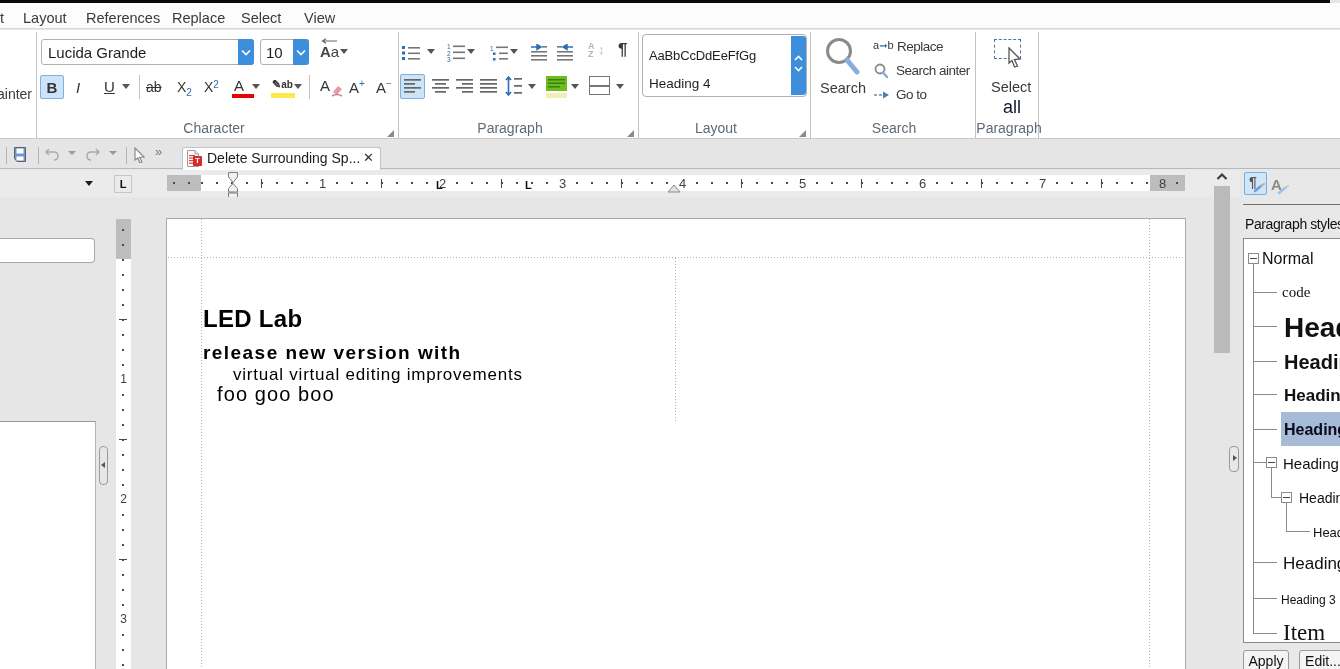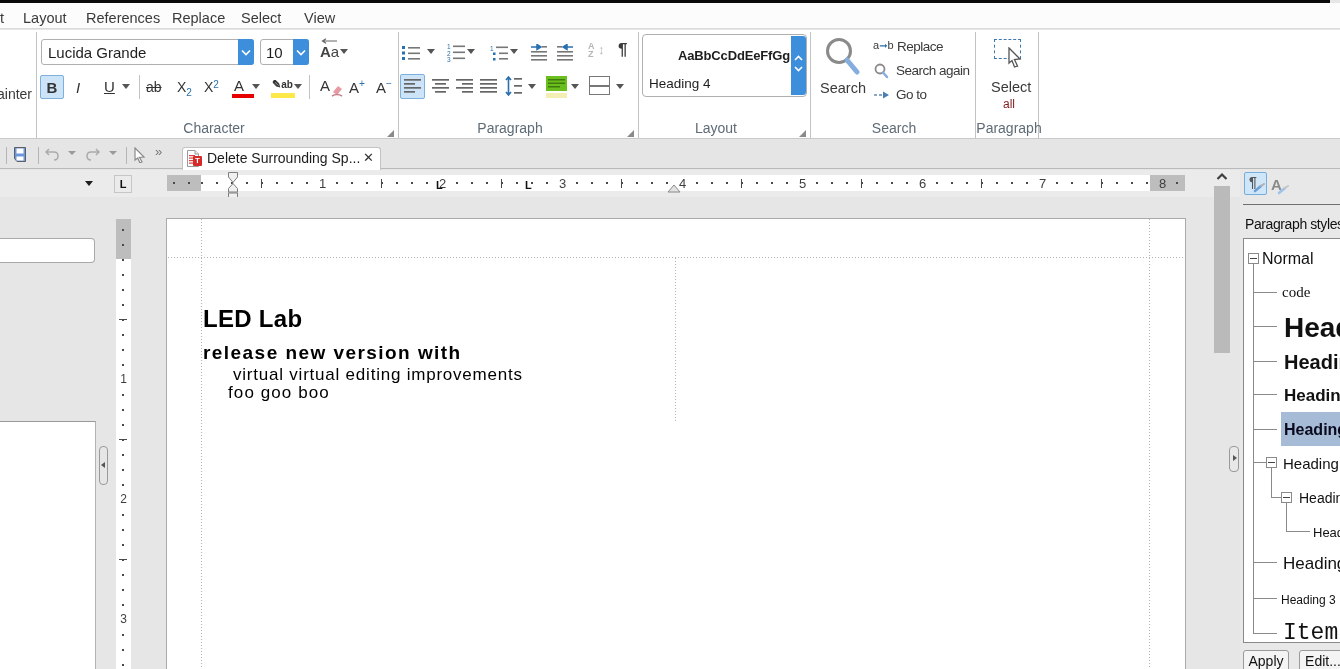--- a/index.html
+++ b/index.html
@@ -172,54 +172,54 @@
       <rect x="0" y="7" width="12" height="1.5" fill="#3e7d0d"></rect>
     </svg>
  <div class="a" style="left:546px;top:93px;width:21px;height:5px;background:#f3eeb4"></div>
  <div class="a" style="left:571px;top:84px;width:0;height:0;border-left:4.5px solid transparent;border-right:4.5px solid transparent;border-top:5px solid #555"></div>
  <div class="a" style="left:589px;top:76px;width:21px;height:19px;border:1.5px solid #777"></div>
  <div class="a" style="left:589px;top:85px;width:21px;height:1.5px;background:#777"></div>
  <div class="a" style="left:616px;top:84px;width:0;height:0;border-left:4.5px solid transparent;border-right:4.5px solid transparent;border-top:5px solid #555"></div>
 </div>
 <div id="grp-styles">
  <div class="a" style="left:642px;top:34px;width:165px;height:63px;background:#fff;border:1px solid #b0b0b0;border-radius:4px"></div>
- <div class="a" style="left:678px;top:48px;font-size:13px;letter-spacing:-0.15px;font-weight:bold;color:#1e1e1e">AaBbCcDdEeFfGg</div>
+ <div class="a" style="left:649px;top:48px;font-size:13px;letter-spacing:-0.15px;font-weight:normal;color:#1e1e1e">AaBbCcDdEeFfGg</div>
  <div class="a" style="left:649px;top:76px;font-size:13.5px;color:#1e1e1e">Heading 4</div>
  <div class="a" style="left:791px;top:36px;width:15px;height:59px;background:#3d8edb;border-radius:0 3px 3px 0"></div>
  <svg class="a" style="left:793px;top:54px" width="11" height="20">
   <path d="M2 6 L5.5 2.5 L9 6" stroke="#fff" fill="none" stroke-width="1.6"></path>
   <path d="M2 13 L5.5 16.5 L9 13" stroke="#fff" fill="none" stroke-width="1.6"></path>
  </svg>
 </div>
 <div id="grp-search">
  <svg class="a" style="left:824px;top:37px" width="40" height="42">
   <circle cx="15" cy="14" r="11.5" stroke="#8a8a8a" stroke-width="3" fill="none"></circle>
   <line x1="23" y1="23" x2="33" y2="35" stroke="#85aede" stroke-width="5" stroke-linecap="round"></line>
  </svg>
  <div class="a" style="left:820px;top:80px;font-size:14.5px;color:#3a3a3a">Search</div>
  <div class="a" style="left:873px;top:39px;font-size:11px;color:#3a3a3a">a<span style="color:#2a6fae;font-size:10px">➞</span>b</div>
  <div class="a" style="left:897px;top:39px;font-size:13.5px;letter-spacing:-0.5px;color:#3a3a3a">Replace</div>
  <svg class="a" style="left:873px;top:63px" width="17" height="16">
   <circle cx="7" cy="6" r="4.5" stroke="#8a8a8a" stroke-width="1.8" fill="none"></circle>
   <line x1="10" y1="9.5" x2="14" y2="14" stroke="#85aede" stroke-width="2.5" stroke-linecap="round"></line>
  </svg>
- <div class="a" style="left:896px;top:63px;font-size:13.5px;letter-spacing:-0.5px;color:#3a3a3a">Search again</div>
+ <div class="a" style="left:896px;top:63px;font-size:13.5px;letter-spacing:-0.5px;color:#3a3a3a">Search ainter</div>
  <svg class="a" style="left:873px;top:91px" width="17" height="8">
       <path d="M1 4 H4 M6 4 H9" stroke="#8aa8c4" stroke-width="1.8"></path>
       <path d="M10 0.5 L16 4 L10 7.5 Z" fill="#4a7fb5"></path>
     </svg>
  <div class="a" style="left:896px;top:87px;font-size:13.5px;letter-spacing:-0.5px;color:#3a3a3a">Go to</div>
 </div>
 <div id="grp-sel">
  <div class="a" style="left:994px;top:39px;width:27px;height:20px;border:1px dashed #3d78b4"></div>
  <svg class="a" style="left:1006px;top:47px" width="20" height="22">
   <path d="M3 1 L14 12 L8.5 12.5 L11.5 19 L8.5 20 L6 13.5 L3 16 Z" fill="#fff" stroke="#555" stroke-width="1.3"></path>
  </svg>
  <div class="a" style="left:991px;top:79px;font-size:14.5px;color:#3a3a3a">Select</div>
- <div class="a" style="left:1003px;top:97px;font-size:12px;color:#7f1d1d">all</div>
+ <div class="a" style="left:1003px;top:97px;font-size:18px;color:#0f172a">all</div>
 </div>
 
 <div class="a" style="left:0;top:140px;width:1340px;height:29px;background:#e5e5e5;border-bottom:1px solid #b9b9b9"></div>
 <div id="toolbar">
  <div class="sep" style="left:6px;top:147px;height:17px;background:#b5b5b5"></div>
  <svg class="a" style="left:14px;top:147px" width="12" height="15">
   <path d="M0.5 0.5 H11.5 V14.5 H3 L0.5 11.5 Z" fill="#6b98dd" stroke="#5f5f5f" stroke-width="1"></path>
   <rect x="2.5" y="1.5" width="7" height="5" fill="#fff"></rect>
   <rect x="2.5" y="9.5" width="7" height="4" fill="#fff"></rect>
  </svg>
@@ -323,21 +323,21 @@
 <div id="pagelines">
  <div class="a" style="left:168px;top:257px;width:1016px;height:1px;background:repeating-linear-gradient(to right,#b3b3b3 0 1.5px,transparent 1.5px 3px)"></div>
  <div class="a" style="left:201px;top:219px;width:1px;height:450px;background:repeating-linear-gradient(to bottom,#b3b3b3 0 1.5px,transparent 1.5px 3px)"></div>
  <div class="a" style="left:1149px;top:219px;width:1px;height:450px;background:repeating-linear-gradient(to bottom,#b3b3b3 0 1.5px,transparent 1.5px 3px)"></div>
  <div class="a" style="left:675px;top:258px;width:1px;height:165px;background:repeating-linear-gradient(to bottom,#b3b3b3 0 1.5px,transparent 1.5px 3px)"></div>
 </div>
 <div id="doctext" style="position:absolute;color:#000">
  <div class="a" style="left:203px;top:305px;font-size:24px;font-weight:bold;letter-spacing:0.3px">LED Lab</div>
  <div class="a" style="left:203px;top:342px;font-size:19px;font-weight:bold;letter-spacing:1.45px">release new version with</div>
  <div class="a" style="left:233px;top:365px;font-size:17px;letter-spacing:0.78px">virtual virtual editing improvements</div>
- <div class="a" style="left:228px;top:383px;font-size:17px;letter-spacing:1.1px">foo goo boo</div>
+ <div class="a" style="left:217px;top:383px;font-size:20px;letter-spacing:1.1px">foo goo boo</div>
 </div>
 
 <div class="a" style="left:1214px;top:186px;width:16px;height:167px;background:#bababa"></div>
 <div id="rhandle"></div>
 
 <div class="a" style="left:1240px;top:169px;width:100px;height:500px;background:#e8e8e8"></div>
 <div id="rpanel">
  <div class="a" style="left:1244px;top:172px;width:23px;height:23px;background:#cfe6f9;border:1px solid #74aede;border-radius:2px"></div>
  <div class="a" style="left:1249px;top:174px;font-size:14px;font-weight:bold;color:#555">¶</div>
  <svg class="a" style="left:1253px;top:183px" width="12" height="10">
@@ -380,17 +380,17 @@
  <div class="a" style="left:1284px;top:312px;font-size:28px;font-weight:bold;color:#111">Heading 1</div>
  <div class="a" style="left:1284px;top:351px;font-size:20px;font-weight:bold;color:#111">Heading 2</div>
  <div class="a" style="left:1284px;top:386px;font-size:17px;font-weight:bold;color:#111">Heading 3</div>
  <div class="a" style="left:1281px;top:412px;width:59px;height:34px;background:#a6bcd6"></div>
  <div class="a" style="left:1284px;top:421px;font-size:16px;font-weight:bold;color:#0a0a1e">Heading 4</div>
  <div class="a" style="left:1283px;top:455px;font-size:15px;color:#111">Heading 5</div>
  <div class="a" style="left:1299px;top:490px;font-size:14px;color:#111">Heading 6</div>
  <div class="a" style="left:1313px;top:525px;font-size:13px;color:#111">Heading 7</div>
  <div class="a" style="left:1283px;top:554px;font-size:17px;color:#111">Heading 8</div>
  <div class="a" style="left:1281px;top:593px;font-size:12px;color:#111">Heading 3</div>
- <div class="a" style="left:1283px;top:620px;font-size:23px;color:#111;font-family:Liberation Mono, monospace">Item</div>
+ <div class="a" style="left:1283px;top:620px;font-size:23px;color:#111;font-family:Liberation Serif, serif">Item</div>
 
  <div class="a" style="left:1243px;top:650px;width:46px;height:22px;background:#f4f4f4;border:1px solid #9a9a9a;border-radius:3px;font-size:14px;color:#111;text-align:center;line-height:20px">Apply</div>
  <div class="a" style="left:1299px;top:650px;width:48px;height:22px;background:#f4f4f4;border:1px solid #9a9a9a;border-radius:3px;font-size:14px;color:#111;text-align:center;line-height:20px">Edit...</div>
 </div>
 
 </body></html>

